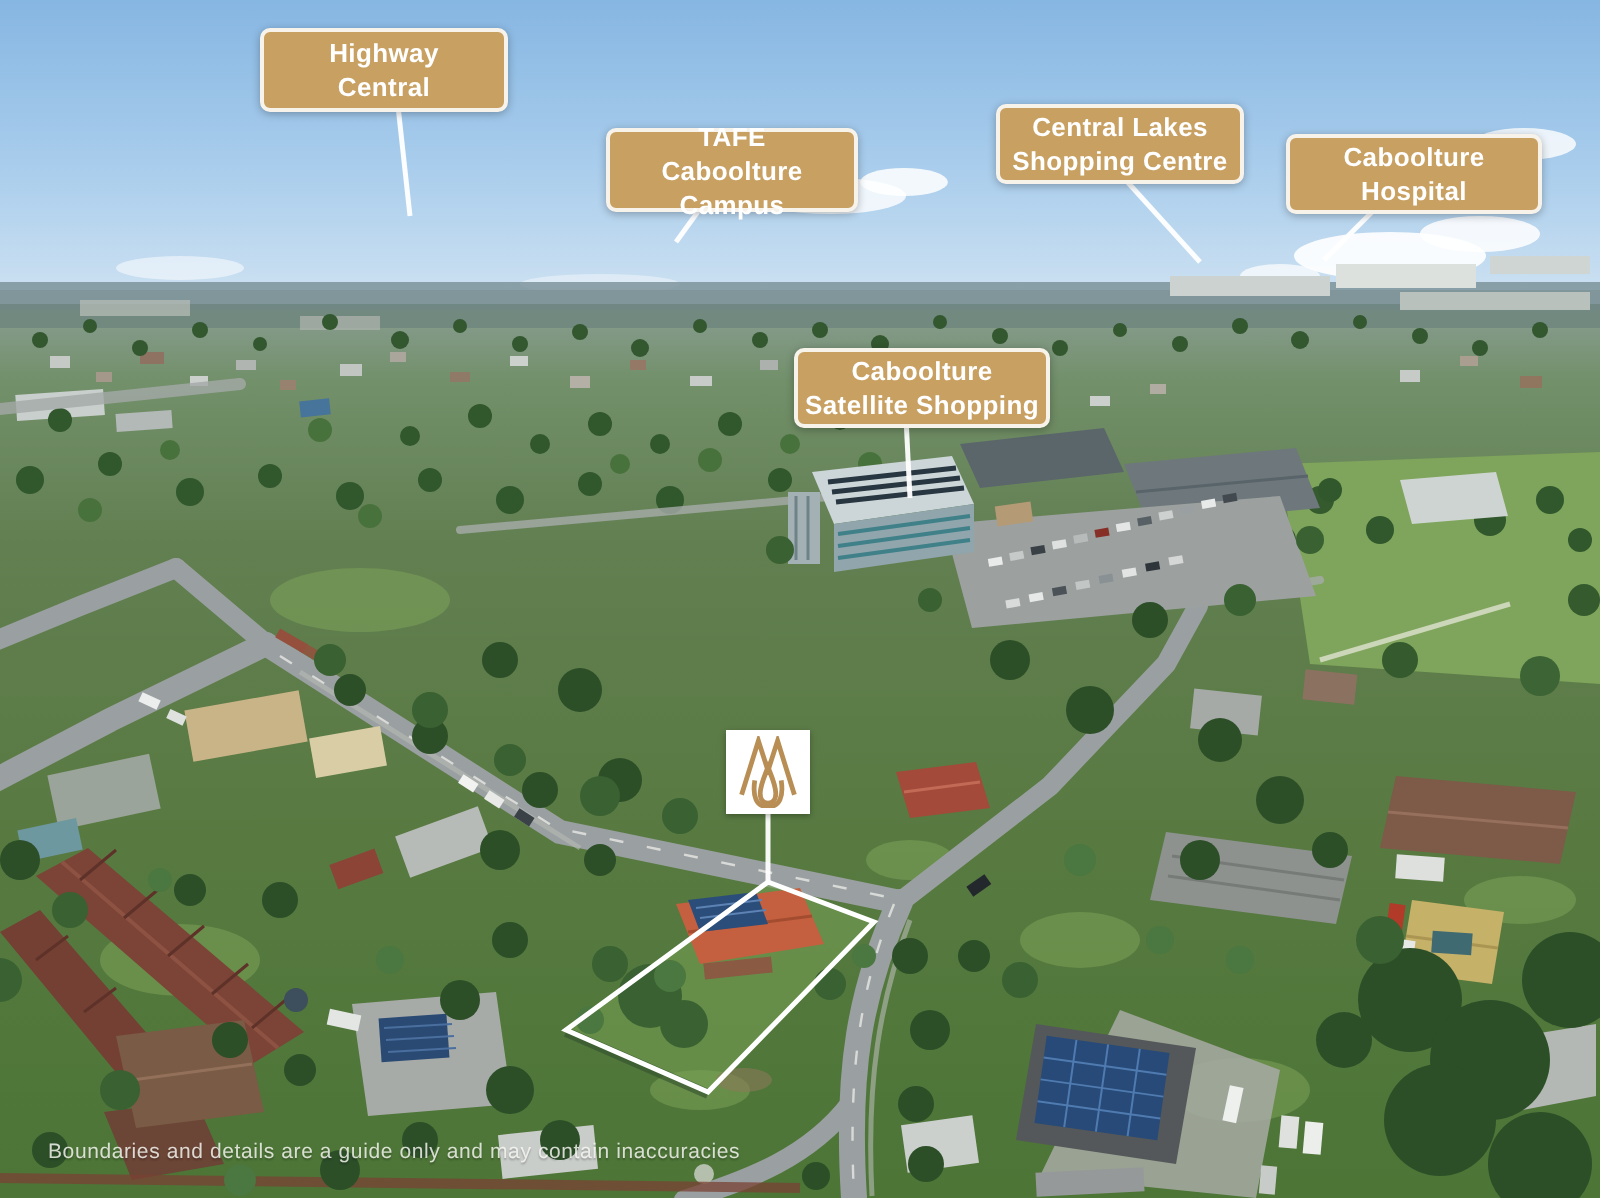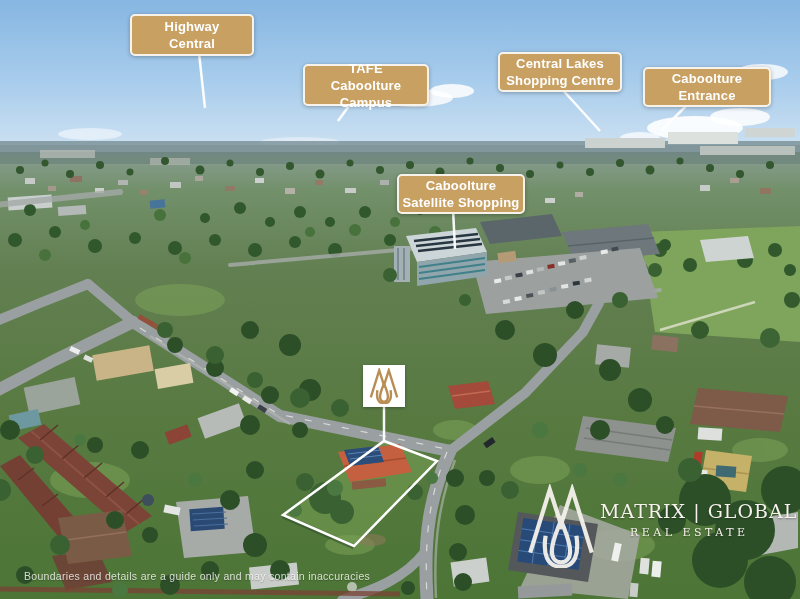--- a/index.html
+++ b/index.html
@@ -480,35 +480,23 @@
 <div class="callout" style="left:498px;top:52px;width:120px;height:36px;">
   <div>Central Lakes</div>
   <div>Shopping Centre</div>
 </div>
 <div class="callout" style="left:303px;top:64px;width:122px;height:38px;">
   <div>TAFE</div>
   <div>Caboolture Campus</div>
 </div>
 <div class="callout" style="left:643px;top:67px;width:124px;height:36px;">
   <div>Caboolture</div>
-  <div>Entrance</div>
+  <div>Hospital</div>
 </div>
 <div class="callout" style="left:397px;top:174px;width:124px;height:36px;">
   <div>Caboolture</div>
   <div>Satellite Shopping</div>
 </div>
 
-<div class="brand">
-  <svg class="mono" viewBox="0 0 100 120">
-    <g fill="none" stroke="#f5f2ec" stroke-width="6">
-      <path d="M6 98 L34 8 L52 64"></path>
-      <path d="M48 64 L66 8 L94 98"></path>
-      <path d="M50 52 C43 70 37 82 37 96 C37 107 43 112 50 112 C57 112 63 107 63 96 C63 82 57 70 50 52 Z"></path>
-      <path d="M28 74 C24 100 30 118 50 118 C70 118 76 100 72 74"></path>
-    </g>
-  </svg>
-  <div class="brand-name">MATRIX | GLOBAL</div>
-  <div class="brand-tagline">REAL ESTATE</div>
-</div>
 
 <div class="disclaimer">Boundaries and details are a guide only and may contain inaccuracies</div>
 
 </div>
 
 </body></html>

